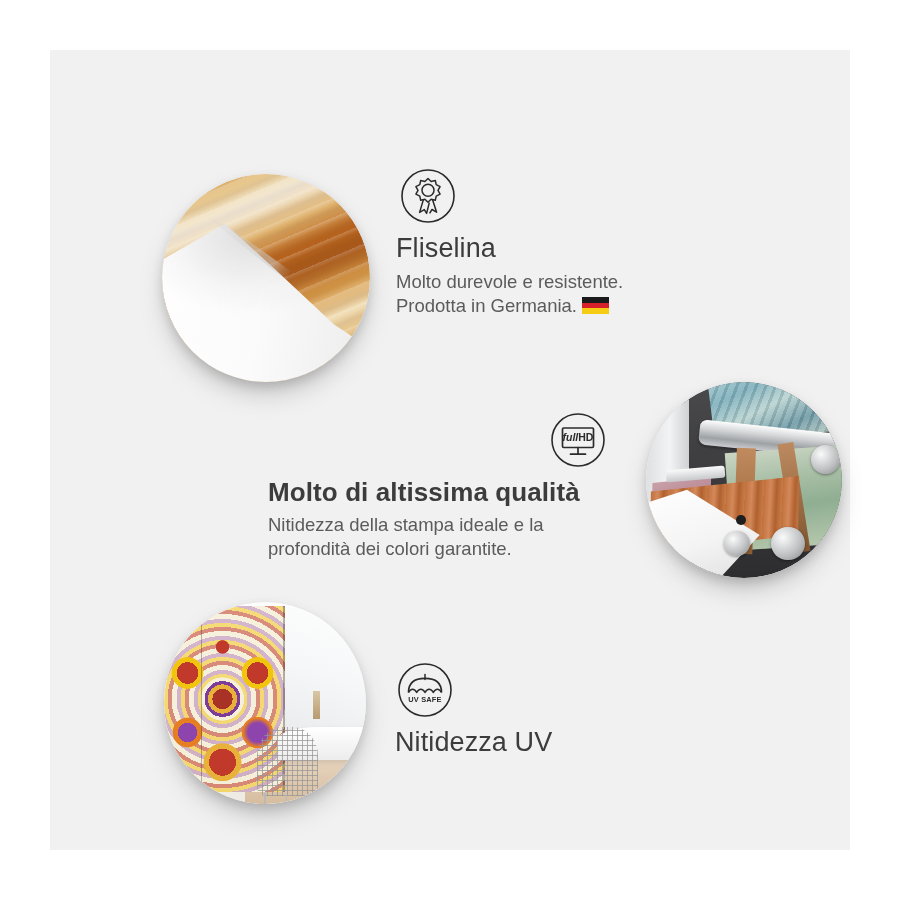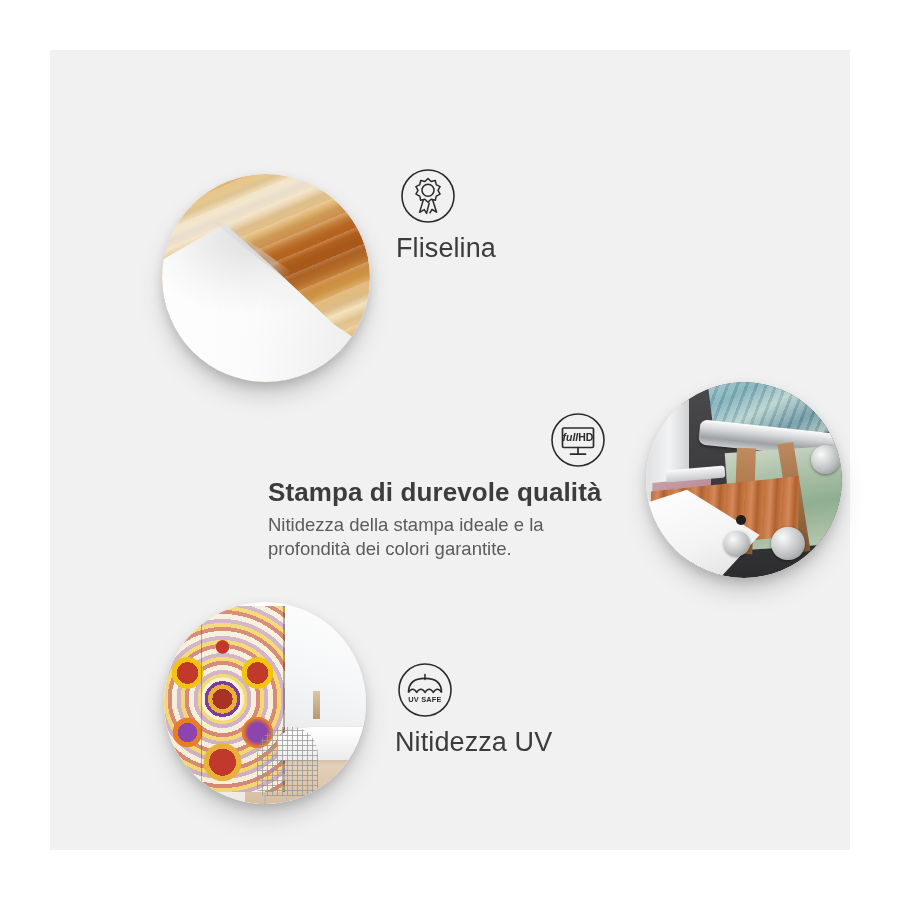--- a/index.html
+++ b/index.html
@@ -354,32 +354,36 @@
       <svg class="icon-badge" viewBox="0 0 56 56">
         <circle cx="28" cy="28" r="26" fill="none" stroke="#2b2b2b" stroke-width="1.6"></circle>
         <path d="M28 10.5 l3.1 3.0 4.2 -1.0 0.9 4.2 3.9 1.9 -2.1 3.8 2.1 3.8 -3.9 1.9 -0.9 4.2 -4.2 -1.0 -3.1 3.0 -3.1 -3.0 -4.2 1.0 -0.9 -4.2 -3.9 -1.9 2.1 -3.8 -2.1 -3.8 3.9 -1.9 0.9 -4.2 4.2 1.0 z" fill="none" stroke="#2b2b2b" stroke-width="1.5" stroke-linejoin="round"></path>
         <circle cx="28" cy="22.3" r="6.0" fill="none" stroke="#2b2b2b" stroke-width="1.5"></circle>
         <path d="M23.4 31.6 L19.6 44.4 L24.3 41.6 L26.6 45.4 L29.3 34.6" fill="none" stroke="#2b2b2b" stroke-width="1.5" stroke-linejoin="round"></path>
         <path d="M32.4 31.3 L36.6 44.2 L32.0 41.5 L29.6 45.3" fill="none" stroke="#2b2b2b" stroke-width="1.5" stroke-linejoin="round"></path>
       </svg>
 
       <div class="f-title reg">Fliselina</div>
 
+      <div class="f-desc">
+        <span class="line">Molto durevole e resistente.</span>
+        <span class="line"><span>Prodotta in Germania.</span><span class="flag-de"></span></span>
+      </div>
     </div>
 
     <div class="feature" id="feature-quality">
 
       <svg class="icon-badge" viewBox="0 0 56 56">
         <circle cx="28" cy="28" r="26" fill="none" stroke="#2b2b2b" stroke-width="1.6"></circle>
         <rect x="12.5" y="16" width="31" height="19.5" rx="1.2" fill="none" stroke="#2b2b2b" stroke-width="1.7"></rect>
         <path d="M28 35.5 L28 41.5 M20.5 42.2 L35.5 42.2" fill="none" stroke="#2b2b2b" stroke-width="1.7" stroke-linecap="round"></path>
         <text x="28" y="29.4" text-anchor="middle" font-family="'Liberation Sans', sans-serif" font-size="10.5" font-weight="700" fill="#2b2b2b"><tspan font-style="italic">full</tspan><tspan>HD</tspan></text>
       </svg>
 
-      <div class="f-title bold">Stampa di durevole qualità</div>
+      <div class="f-title bold">Molto di altissima qualità</div>
 
       <div class="f-desc">
         <span class="line">Nitidezza della stampa ideale e la</span>
         <span class="line">profondità dei colori garantite.</span>
       </div>
     </div>
 
     <div class="feature" id="feature-uv">
 
       <svg class="icon-badge" viewBox="0 0 56 56">

